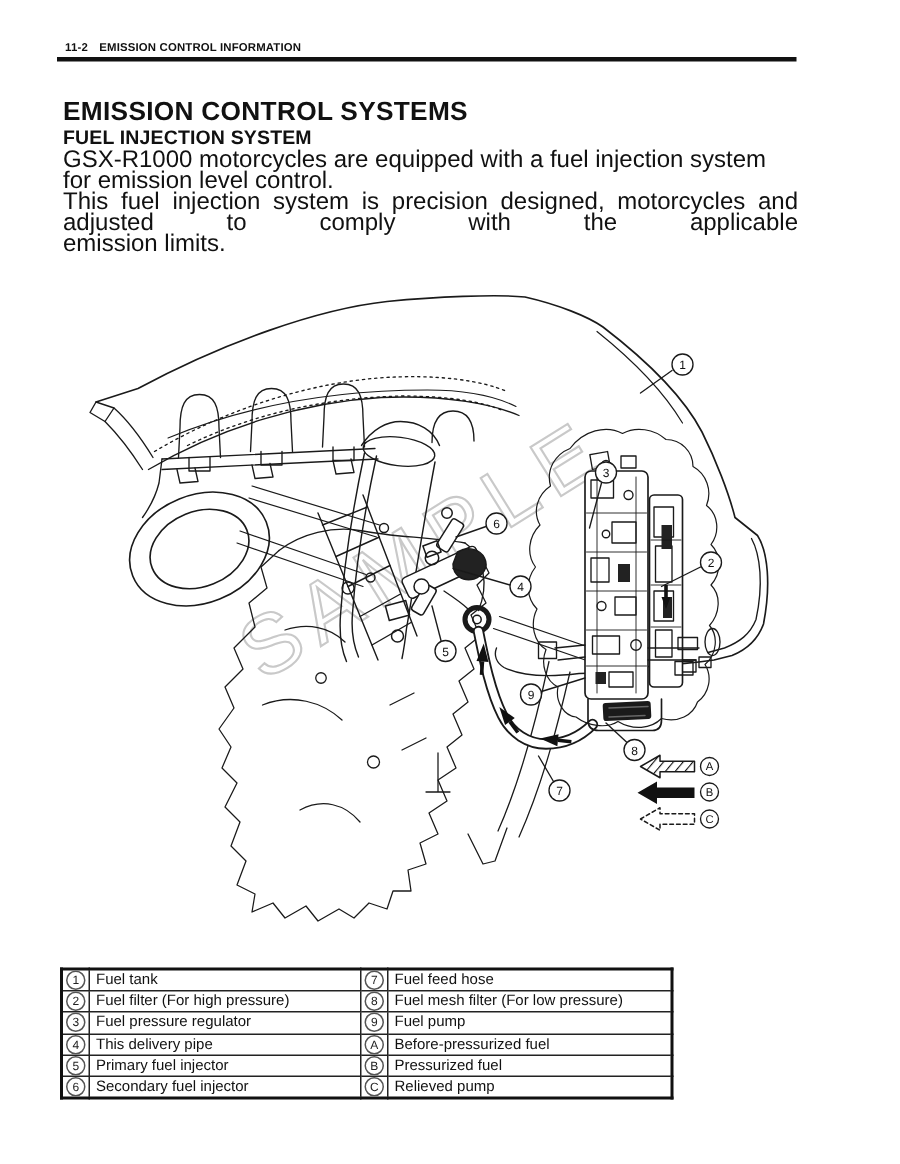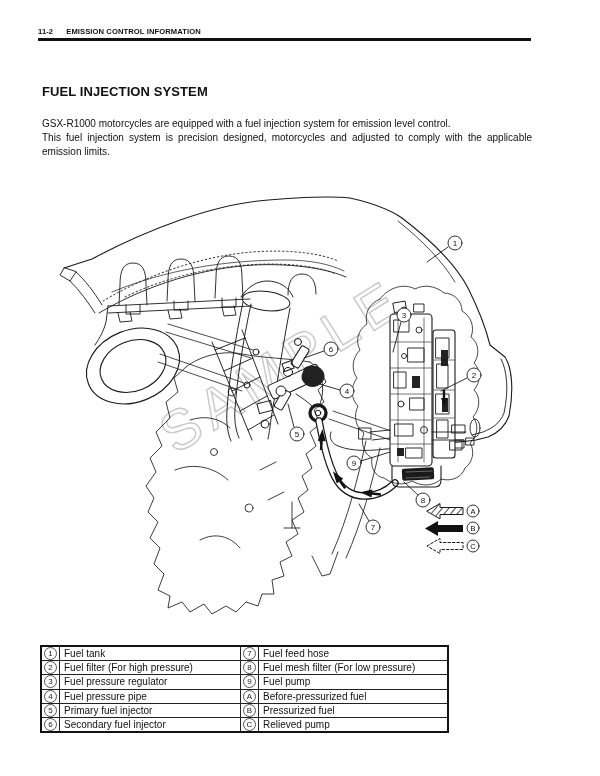--- a/index.html
+++ b/index.html
@@ -1,26 +1,26 @@
 <!DOCTYPE html>
 <html><head>
 <meta charset="utf-8">
 <style>
   html,body{margin:0;padding:0;background:#e8e8e8;}
   .page{position:relative;width:600px;height:776px;background:#ffffff;margin:0 auto;
         font-family:"Liberation Sans", sans-serif;color:#111;overflow:hidden;}
   
   .hdr{position:absolute;top:27px;left:38px;width:493px;font-size:7.6px;font-weight:bold;
        letter-spacing:.1px;white-space:nowrap;}
-  .hdr .pg{display:inline-block;width:26px;}
+  .hdr .pg{display:inline-block;width:26px;text-align:center;}
   .hdr-rule{position:absolute;top:38px;left:38px;width:493px;height:2.6px;background:#111;}
   
   .title{position:absolute;top:64px;left:42px;font-size:17.5px;font-weight:bold;letter-spacing:.2px;}
   .subtitle{position:absolute;top:84px;left:42px;font-size:13px;font-weight:bold;letter-spacing:.1px;}
-  .body-text{position:absolute;top:117px;left:42px;width:490px;font-size:10px;line-height:14px;}
+  .body-text{position:absolute;top:100px;left:42px;width:490px;font-size:16px;line-height:14px;}
   .body-text .just{text-align:justify;text-align-last:justify;}
   
   .diagram{position:absolute;top:140px;left:0;}
   svg text{font-family:"Liberation Sans", sans-serif;}
   
   .legend-table{position:absolute;top:645px;left:40px;width:396px;border-collapse:collapse;
                 font-size:10px;table-layout:fixed;}
   .legend-table td{border:1px solid #222;height:13.2px;padding:0 0 0 4px;overflow:hidden;white-space:nowrap;}
   .legend-table{border:2px solid #111;}
   .legend-table td.key{width:17px;text-align:center;padding:0;}
@@ -33,20 +33,21 @@
 <body>
 
 <div class="page">
 
   <div class="hdr">
     <span class="pg">11-2</span>
     <span>EMISSION CONTROL INFORMATION</span>
   </div>
   <div class="hdr-rule"></div>
 
+  <div class="title">EMISSION CONTROL SYSTEMS</div>
   <div class="subtitle">FUEL INJECTION SYSTEM</div>
 
   <div class="body-text">
     <div>GSX-R1000 motorcycles are equipped with a fuel injection system for emission level control.</div>
     <div class="just">This fuel injection system is precision designed, motorcycles and adjusted to comply with the applicable</div>
     <div>emission limits.</div>
   </div>
 
   <svg class="diagram" width="600" height="485" viewBox="0 140 600 485">
     <defs>
@@ -294,21 +295,21 @@
         <td class="lab-r">Fuel mesh filter (For low pressure)</td>
       </tr>
       <tr>
         <td class="key"><span class="ck">3</span></td>
         <td class="lab-l">Fuel pressure regulator</td>
         <td class="key"><span class="ck">9</span></td>
         <td class="lab-r">Fuel pump</td>
       </tr>
       <tr>
         <td class="key"><span class="ck">4</span></td>
-        <td class="lab-l">Fuel pressure pipe</td>
+        <td class="lab-l">This delivery pipe</td>
         <td class="key"><span class="ck">A</span></td>
         <td class="lab-r">Before-pressurized fuel</td>
       </tr>
       <tr>
         <td class="key"><span class="ck">5</span></td>
         <td class="lab-l">Primary fuel injector</td>
         <td class="key"><span class="ck">B</span></td>
         <td class="lab-r">Pressurized fuel</td>
       </tr>
       <tr>

